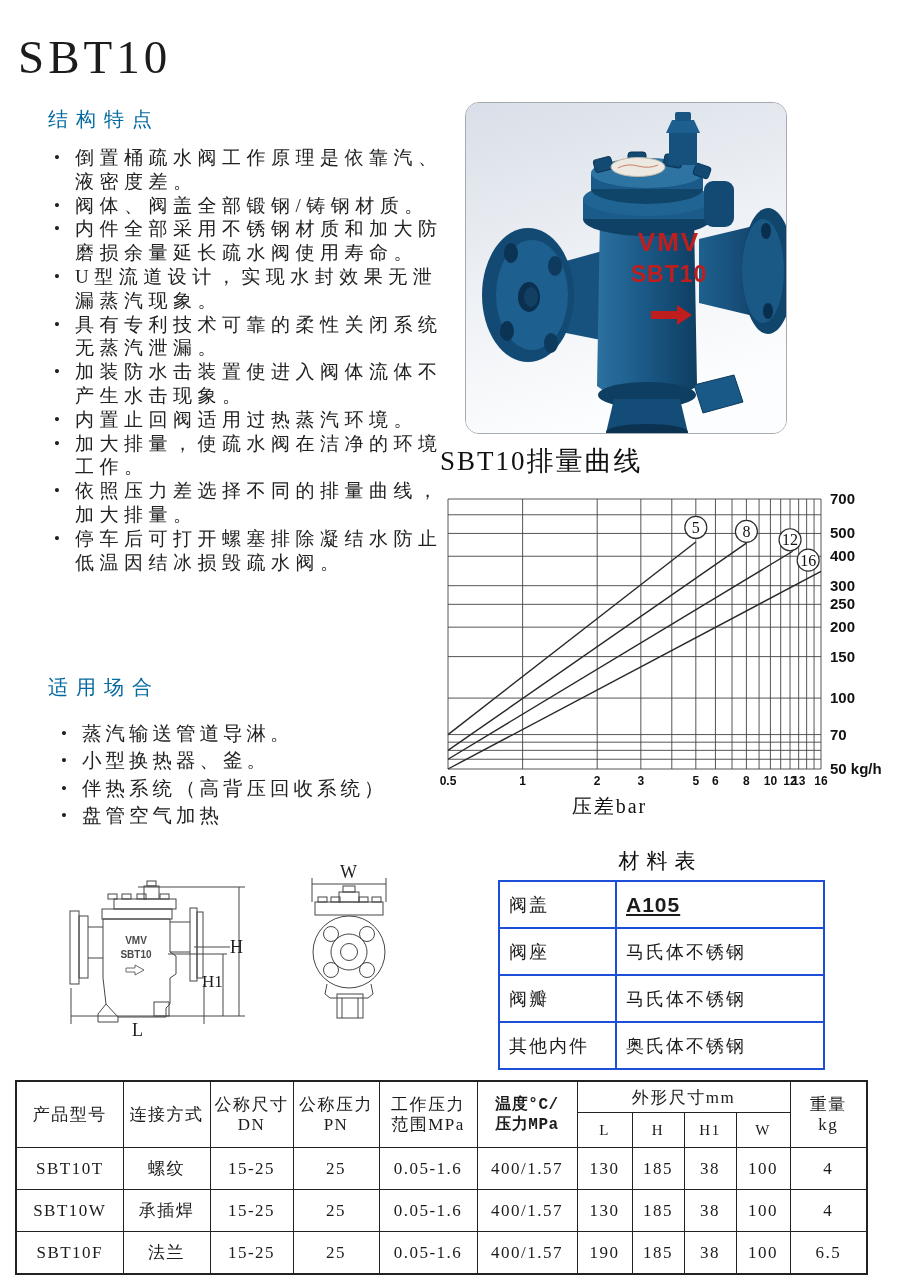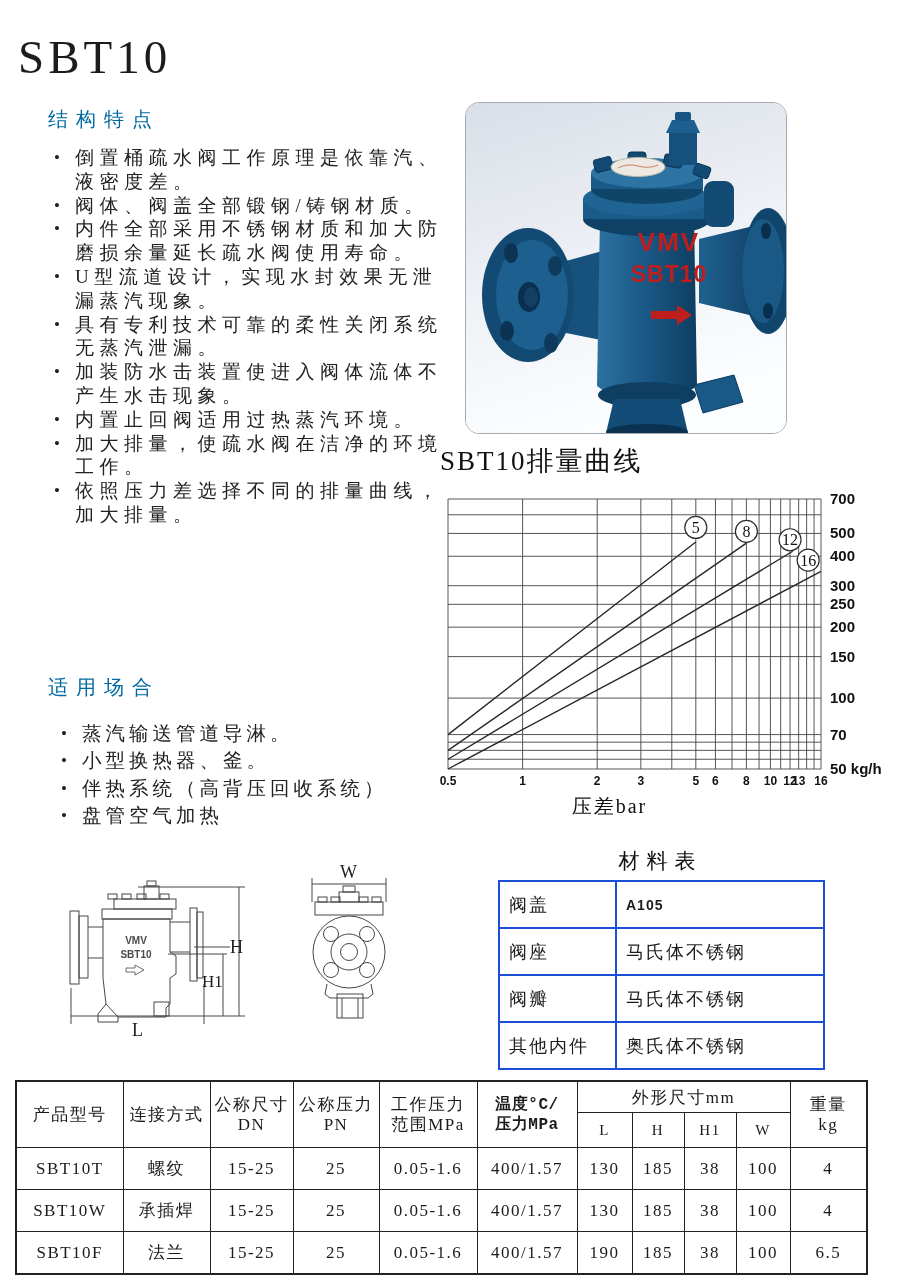--- a/index.html
+++ b/index.html
@@ -30,21 +30,21 @@
 
   .drawings-wrap{position:absolute;left:18px;top:832px;}
 
   .material-title{position:absolute;left:498px;top:823px;width:325px;text-align:center;
         font-size:21px;letter-spacing:7px;color:#111;}
   table.material{position:absolute;left:498px;top:856px;width:325px;border-collapse:collapse;
         table-layout:fixed;border:2px solid #1d1d1d;}
   table.material td{border:2px solid #1d4ed8;height:27px;
         font-size:18px;letter-spacing:2px;padding:9px;}
   table.material td.latin{font-family:"Liberation Sans","DejaVu Sans",sans-serif;
-        font-weight:bold;font-size:14px;letter-spacing:1px;}
+        font-weight:bold;font-size:21px;letter-spacing:1px;text-decoration:underline;}
 
   table.spec{position:absolute;left:15px;top:1056px;width:851px;border-collapse:collapse;
         table-layout:fixed;border:2px solid #222;}
   table.spec td{border:1px solid #222;text-align:center;vertical-align:middle;
         font-size:17px;letter-spacing:1.5px;padding:0;color:#1b1b1b;}
   table.spec tr.hrow1 td{height:30px;}
   table.spec tr.hrow2 td{height:34px;font-size:15px;}
   table.spec tr.drow td{height:41px;}
   table.spec .two-line div{line-height:20px;}
   table.spec td.sans{font-family:Liberation Mono, monospace;font-weight:bold;
@@ -61,20 +61,21 @@
   <ul class="bullets features-list">
     <li>倒置桶疏水阀工作原理是依靠汽、液密度差。</li>
     <li>阀体、阀盖全部锻钢/铸钢材质。</li>
     <li>内件全部采用不锈钢材质和加大防磨损余量延长疏水阀使用寿命。</li>
     <li>U型流道设计，实现水封效果无泄漏蒸汽现象。</li>
     <li>具有专利技术可靠的柔性关闭系统无蒸汽泄漏。</li>
     <li>加装防水击装置使进入阀体流体不产生水击现象。</li>
     <li>内置止回阀适用过热蒸汽环境。</li>
     <li>加大排量，使疏水阀在洁净的环境工作。</li>
     <li>依照压力差选择不同的排量曲线，加大排量。</li>
+    <li>停车后可打开螺塞排除凝结水防止低温因结冰损毁疏水阀。</li>
   </ul>
 
   <div class="sec-heading apps">适用场合</div>
   <ul class="bullets apps-list">
     <li>蒸汽输送管道导淋。</li>
     <li>小型换热器、釜。</li>
     <li>伴热系统（高背压回收系统）</li>
     <li>盘管空气加热</li>
   </ul>
 

